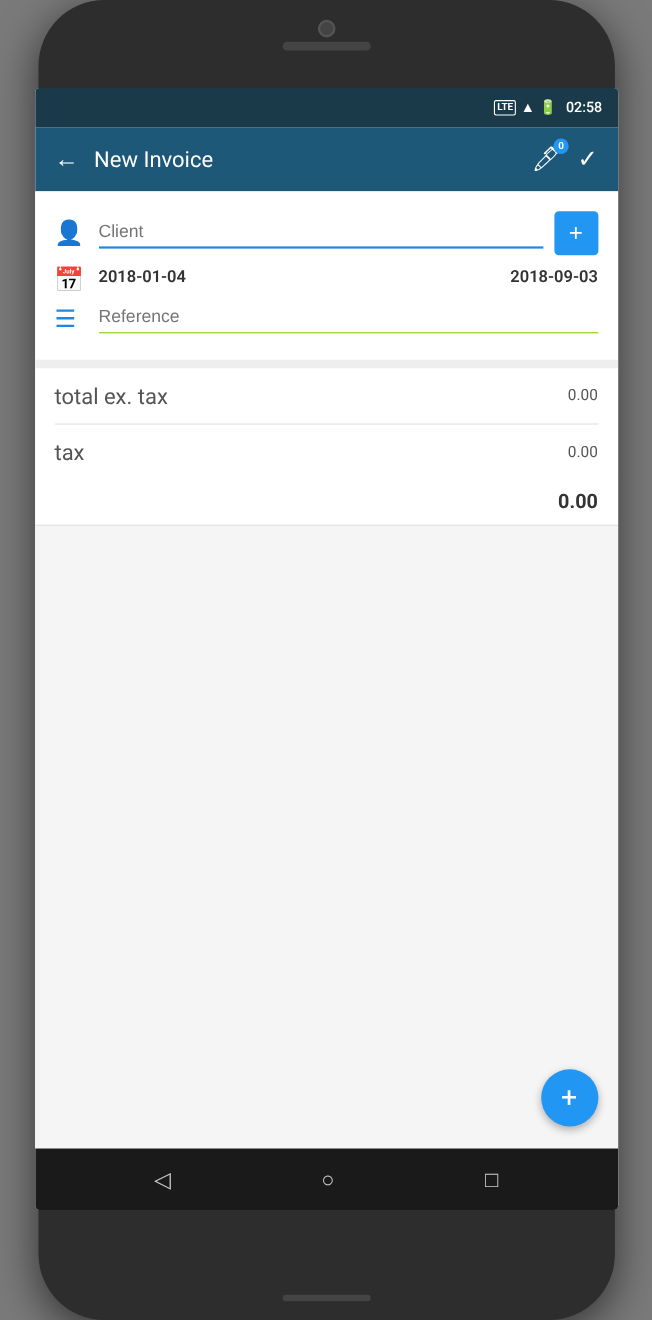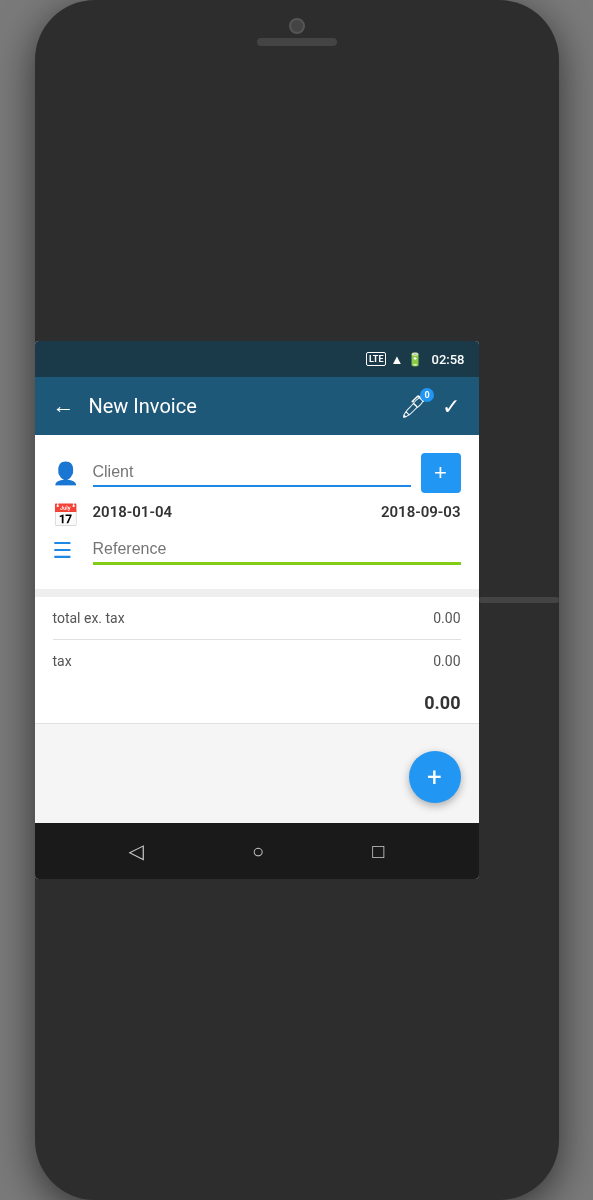--- a/index.html
+++ b/index.html
@@ -13,20 +13,21 @@
       font-family: 'Roboto', Arial, sans-serif;
     }
 
     .phone-shell {
       width: 524px;
       height: 1200px;
       background: #2d2d2d;
       border-radius: 60px;
       position: relative;
       display: flex;
+      flex-direction: column;
       align-items: center;
       padding: 0;
       box-shadow: 0 10px 40px rgba(0,0,0,0.6);
     }
 
     
     .phone-shell::before {
       content: '';
       position: absolute;
       top: 18px;
@@ -260,21 +261,21 @@
     .reference-row {
       display: flex;
       align-items: center;
       gap: 12px;
       margin: 8px 0 14px;
     }
 
     .reference-input {
       flex: 1;
       border: none;
-      border-bottom: 3px solid #84cc16;
+      border-bottom: 1px solid #84cc16;
       outline: none;
       font-size: 16px;
       color: #aaa;
       padding: 4px 0;
       background: transparent;
     }
 
     
     .divider {
       height: 8px;
@@ -329,21 +330,21 @@
       align-items: center;
       padding: 13px 0;
       border-bottom: 1px solid #e0e0e0;
     }
 
     .total-row:last-child {
       border-bottom: none;
     }
 
     .total-label {
-      font-size: 14px;
+      font-size: 20px;
       color: #555;
     }
 
     .total-value {
       font-size: 14px;
       color: #555;
     }
 
     .grand-total-row {
       display: flex;

